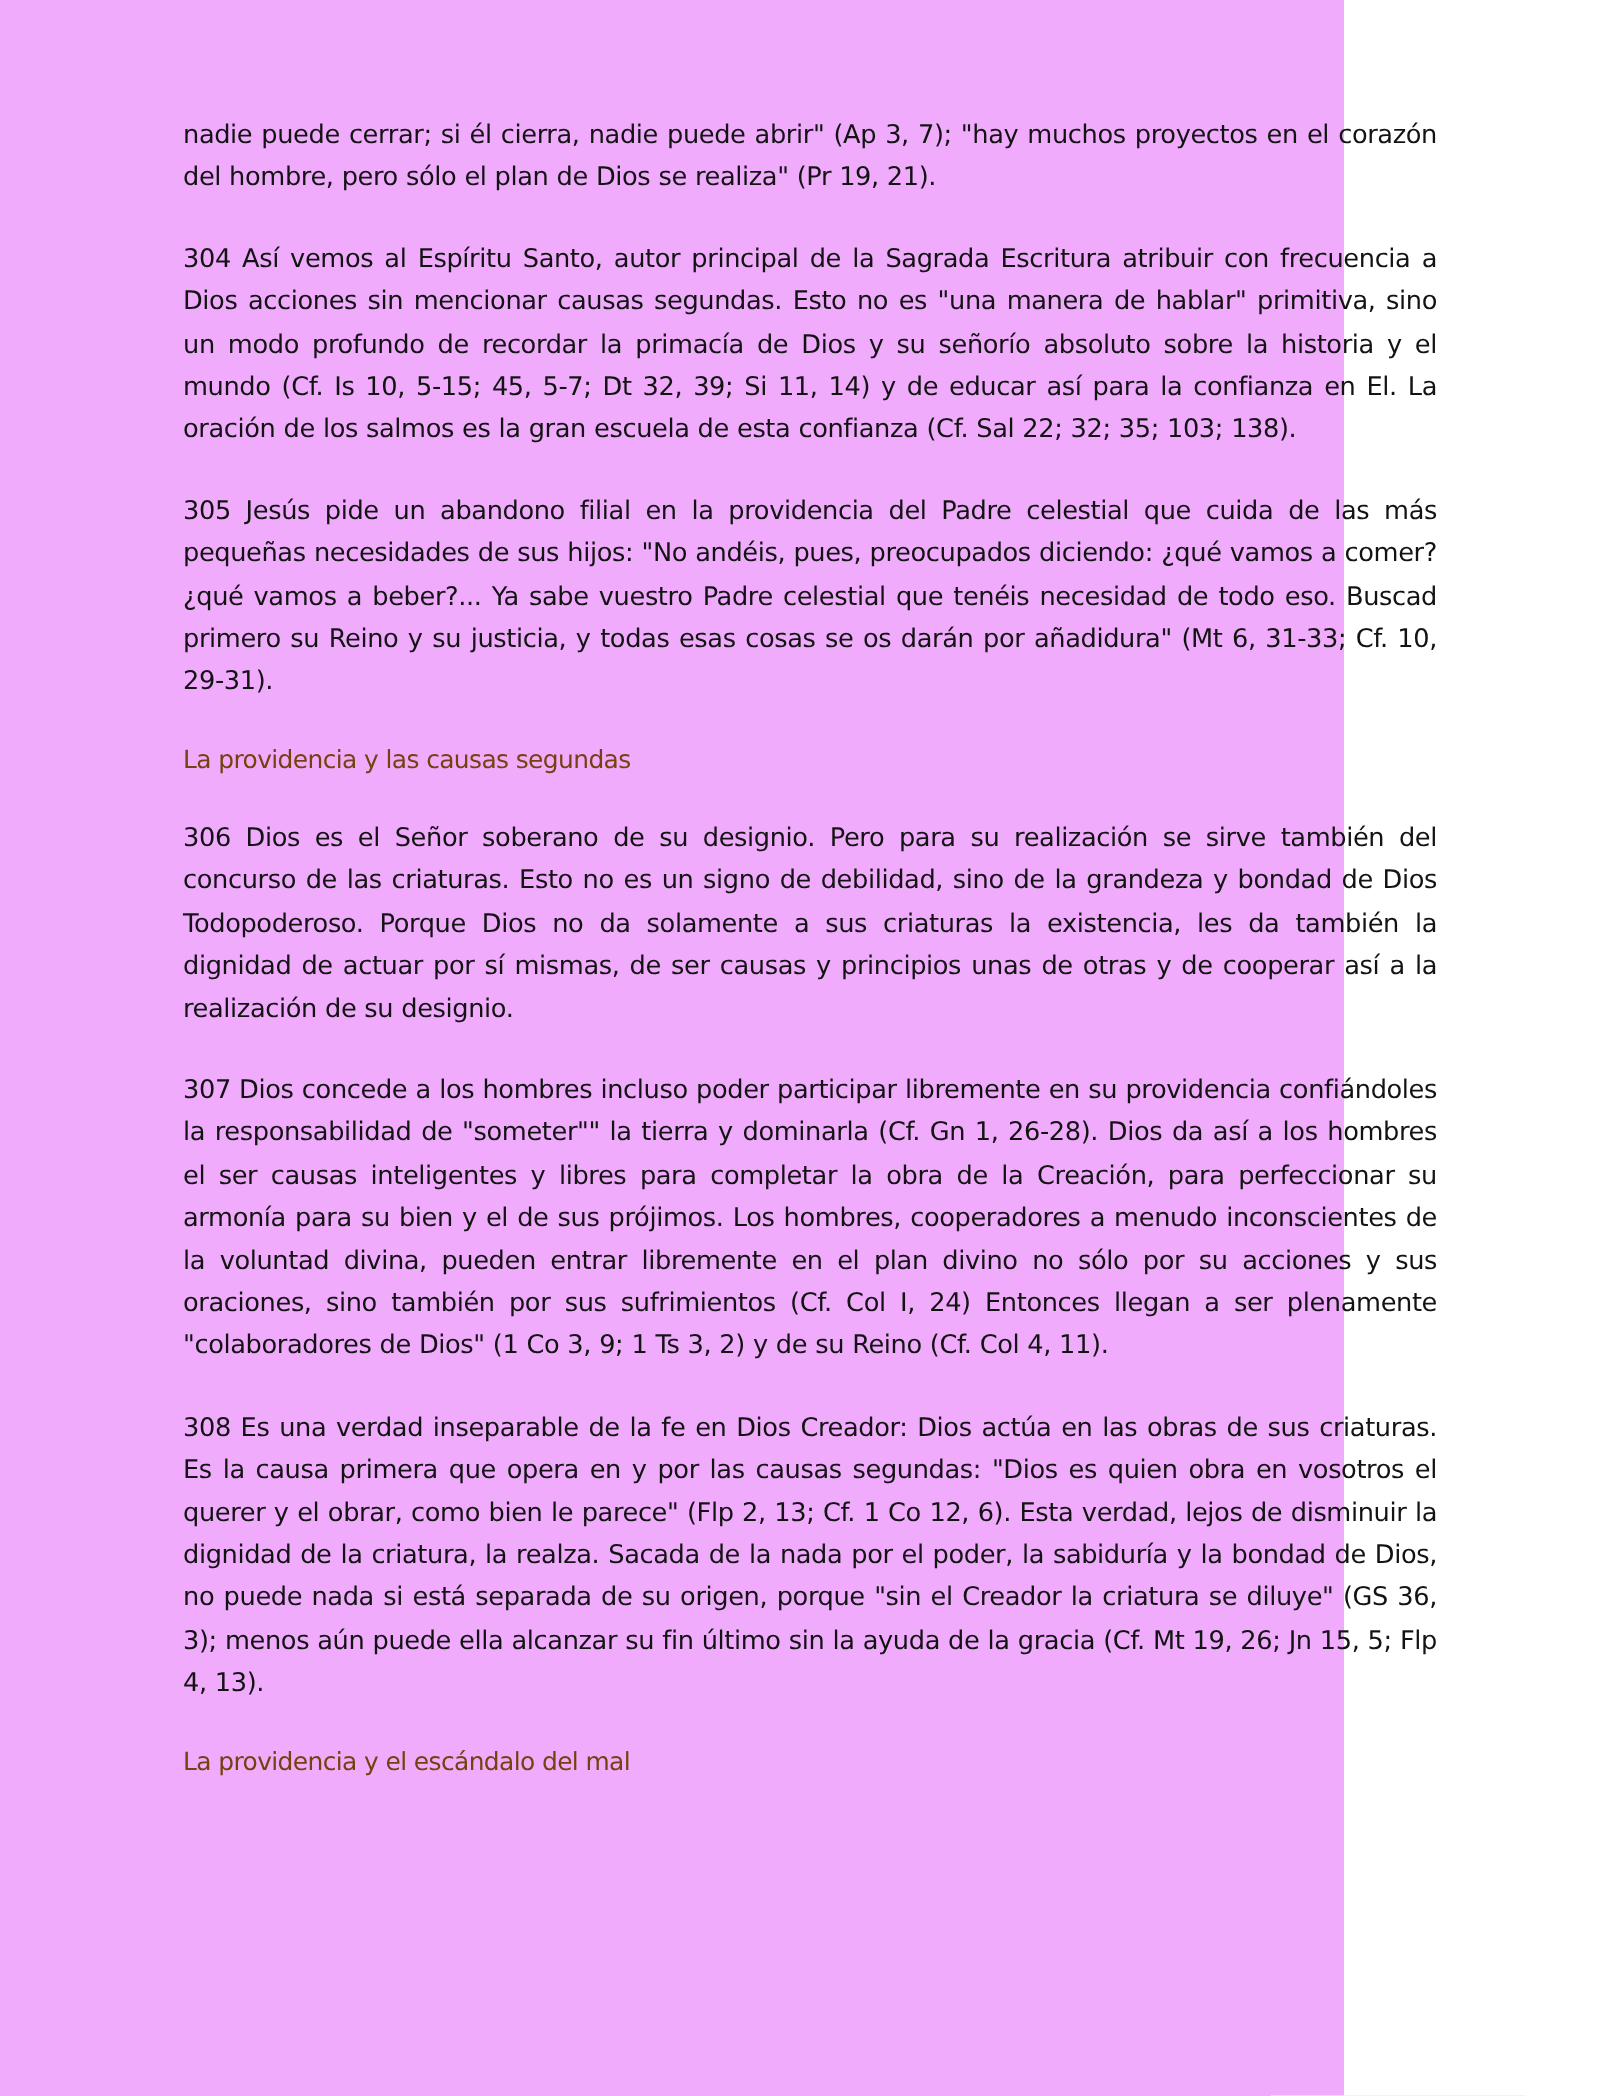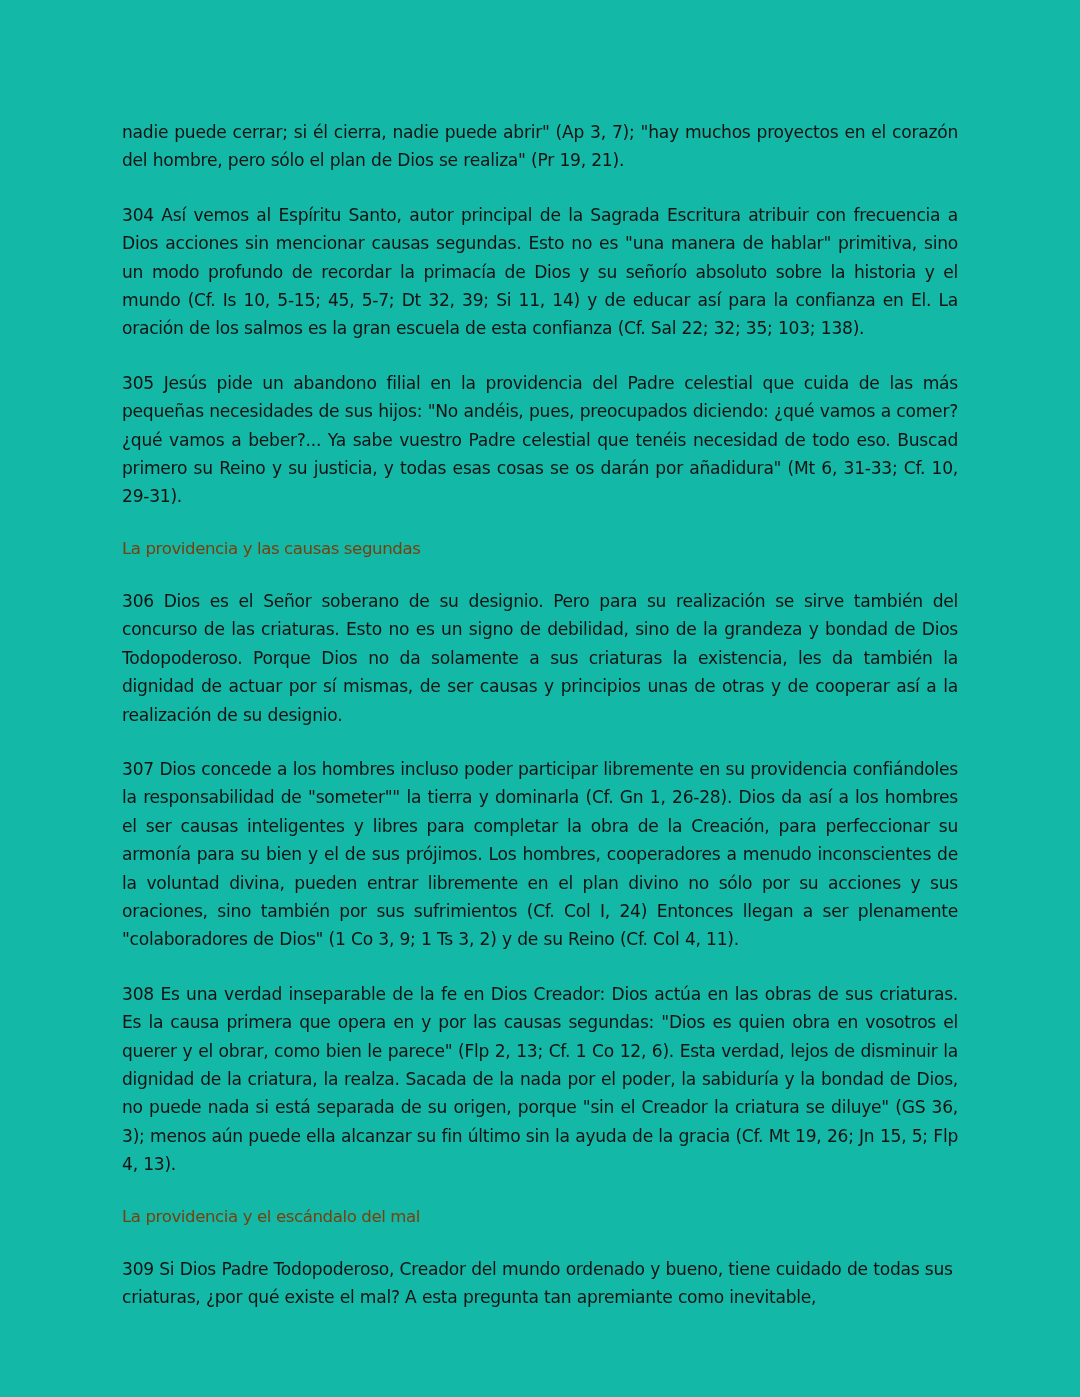--- a/index.html
+++ b/index.html
@@ -8,25 +8,25 @@
     background: #ffffff;
   }
   body {
     width: 1080px;
     height: 1397px;
     font-family: "DejaVu Sans", sans-serif;
     overflow: hidden;
   }
   .page {
     position: relative;
-    width: 1080px;
+    width: 896px;
     height: 1397px;
-    background: #14b8a6;
+    background: #f0abfc;
     box-sizing: border-box;
-    padding: 118px 122px 0 122px;
+    padding: 76px 122px 0 122px;
   }
   .content {
     width: 836px;
   }
   .para {
     font-family: "DejaVu Sans", sans-serif;
     font-size: 17.1px;
     line-height: 28.4px;
     color: #131313;
     text-align: justify;
@@ -70,16 +70,15 @@
     <h2 class="heading spacer-top-head">La providencia y las causas segundas</h2>
 
     <p class="para">306 Dios es el Señor soberano de su designio. Pero para su realización se sirve también del concurso de  las criaturas. Esto no es un signo de debilidad, sino de la grandeza y bondad de Dios Todopoderoso. Porque Dios no da solamente a sus criaturas la existencia, les da también la dignidad de actuar por sí mismas, de ser causas y principios unas de otras y de cooperar así a la realización de su designio.</p>
 
     <p class="para">307 Dios concede a los hombres incluso poder participar libremente en su providencia confiándoles la responsabilidad de "someter"" la tierra y dominarla (Cf. Gn 1, 26-28). Dios da así a los hombres el ser causas inteligentes y libres para completar la obra de la Creación, para perfeccionar su armonía para su bien y el de sus prójimos. Los hombres, cooperadores a menudo inconscientes de la voluntad divina, pueden entrar libremente en el plan divino no sólo por su acciones y sus oraciones, sino también por sus sufrimientos (Cf. Col I, 24) Entonces llegan a ser plenamente "colaboradores de Dios" (1 Co 3, 9; 1 Ts 3, 2) y de su Reino (Cf. Col 4, 11).</p>
 
     <p class="para">308 Es una verdad inseparable de la fe en Dios Creador: Dios actúa en las obras de sus criaturas. Es la causa primera que opera en y por las causas segundas: "Dios es quien obra en vosotros el querer y el obrar, como bien le parece" (Flp 2, 13; Cf. 1 Co 12, 6). Esta verdad, lejos de disminuir la dignidad de la criatura, la realza. Sacada de la nada por el poder, la sabiduría y la bondad de Dios, no puede nada si está separada de su origen, porque "sin el Creador la criatura se diluye" (GS 36, 3); menos aún puede ella alcanzar su fin último sin la ayuda de la gracia (Cf. Mt 19, 26; Jn 15, 5; Flp 4, 13).</p>
 
     <h2 class="heading spacer-top-head">La providencia y el escándalo del mal</h2>
 
-    <p class="para noj last">309 Si Dios Padre Todopoderoso, Creador del mundo ordenado y bueno, tiene cuidado de todas sus criaturas, ¿por qué existe el mal? A esta pregunta tan apremiante como inevitable,</p>
 
   </div>
 </div>
 
 </body></html>

